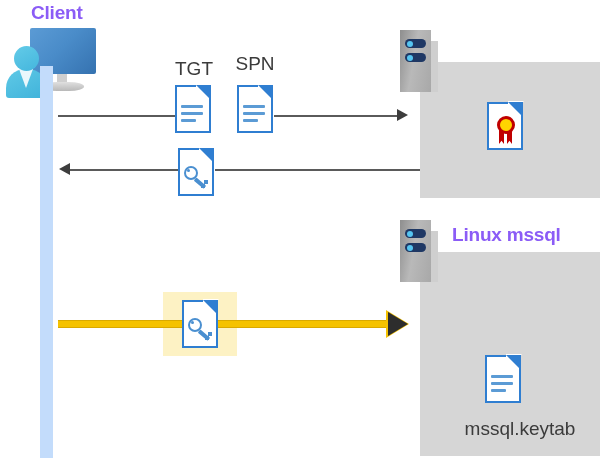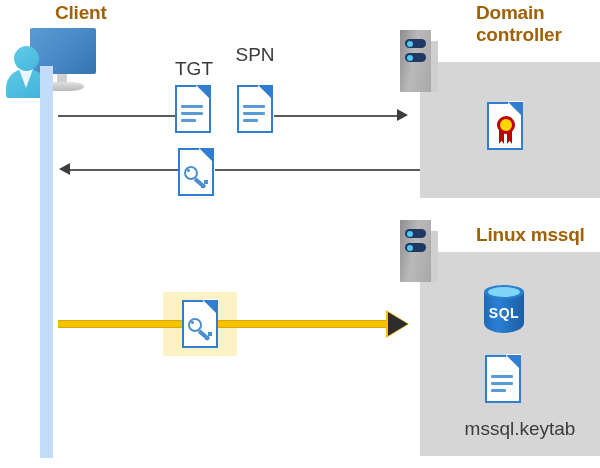--- a/index.html
+++ b/index.html
@@ -4,22 +4,22 @@
 <style>
   html,body{margin:0;padding:0;background:#ffffff;}
   body{width:600px;height:468px;font-family:"Liberation Sans","DejaVu Sans",sans-serif;}
   #stage{position:relative;width:600px;height:468px;overflow:hidden;background:#fff;}
 
   
   .abs{position:absolute;}
 
   
   .title{
-    position:absolute;font-weight:bold;color:#a16207;
-    font-size:19px;line-height:22px;letter-spacing:-.2px;margin-left:24px;
+    position:absolute;font-weight:bold;color:#8b5cf6;
+    font-size:19px;line-height:22px;letter-spacing:-.2px;
   }
   #client-title{left:31px;top:2px;}
   #dc-title{left:452px;top:2px;width:140px;}
   #linux-title{left:452px;top:224px;width:148px;}
 
   
   #lifeline{left:40px;top:66px;width:13px;height:392px;background:#c3dcfb;}
 
   
   .gray-box{background:#d6d6d6;}
@@ -214,21 +214,20 @@
     <div class="screen"></div>
     <div class="neck"></div>
     <div class="base"></div>
     <div class="torso"></div>
     <div class="collar"></div>
     <div class="head"></div>
   </div>
 
   <div class="abs" id="lifeline"></div>
 
-  <div class="title" id="dc-title">Domain controller</div>
   <div class="abs gray-box" id="dc-box"></div>
   <div class="server-ico" id="dc-server">
     <div class="shadow"></div>
       <div class="body"></div>
     <div class="pill p1"></div>
       <div class="pill p2"></div>
     <div class="led l1"></div>
       <div class="led l2"></div>
   </div>
 
@@ -248,44 +247,38 @@
   <div class="abs gray-box" id="linux-box"></div>
   <div class="server-ico" id="linux-server">
     <div class="shadow"></div>
       <div class="body"></div>
     <div class="pill p1"></div>
       <div class="pill p2"></div>
     <div class="led l1"></div>
       <div class="led l2"></div>
   </div>
 
-  <div class="abs" id="sql-ico">
-    <div class="cyl"></div>
-    <div class="top"></div>
-    <div class="top-in"></div>
-    <div class="lbl">SQL</div>
-  </div>
 
   <div class="doc" id="doc-keytab">
     <div class="sheet"></div>
     <div class="fold-cut"></div>
     <div class="fold"></div>
     <div class="line txtline-a"></div>
     <div class="line txtline-b"></div>
     <div class="line txtline-c"></div>
   </div>
 
   <div id="keytab-label">mssql.keytab</div>
 
   <div class="gline" id="g1a"></div>
   <div class="gline" id="g1b"></div>
   <div class="ahead-r" id="g1head"></div>
 
   <div class="abs" style="left:175px;top:58px;width:36px;text-align:right;font-size:19px;color:#3b3b3b;">TGT</div>
-  <div class="abs" style="left:235px;top:44px;width:40px;text-align:center;font-size:19px;color:#3b3b3b;">SPN</div>
+  <div class="abs" style="left:235px;top:53px;width:40px;text-align:center;font-size:19px;color:#3b3b3b;">SPN</div>
 
   <div class="doc" id="doc-tgt">
     <div class="sheet"></div>
       <div class="fold-cut"></div>
       <div class="fold"></div>
     <div class="line txtline-a"></div>
       <div class="line txtline-b"></div>
       <div class="line txtline-c"></div>
   </div>
   <div class="doc" id="doc-spn">

